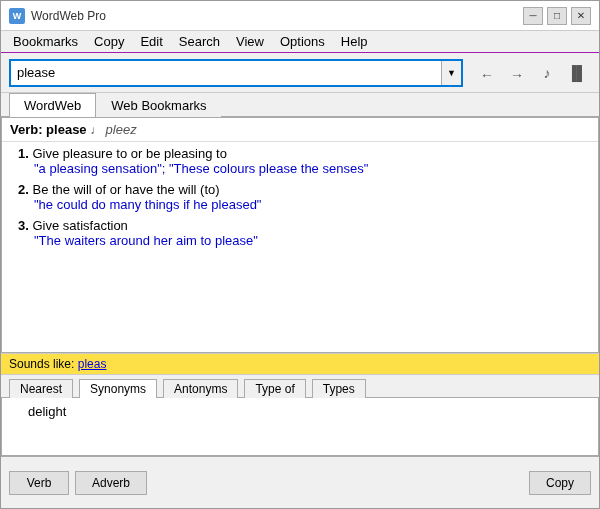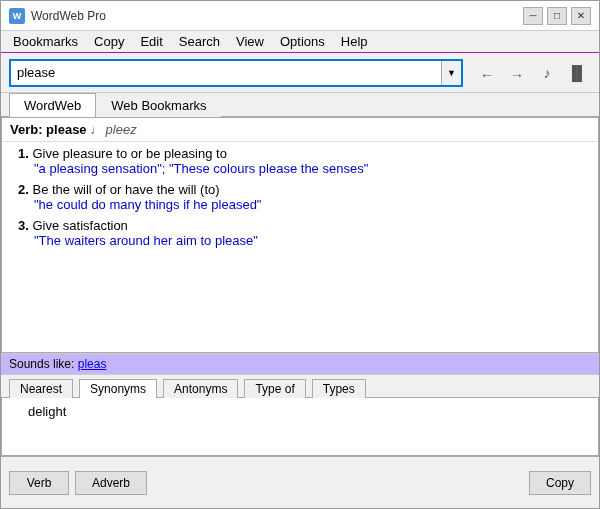--- a/index.html
+++ b/index.html
@@ -201,21 +201,21 @@
       color: #000;
     }
     .def-example {
       color: #0000cc;
       font-style: normal;
       padding-left: 16px;
       display: block;
     }
 
     .sounds-like-bar {
-      background: #c4b5fd;
+      background: #fde047;
       padding: 3px 8px;
       font-size: 12px;
       border-top: 1px solid #ccc;
       border-bottom: 1px solid #ccc;
       color: #000;
     }
     .sounds-like-link {
       color: #0000ee;
       text-decoration: underline;
       cursor: pointer;

